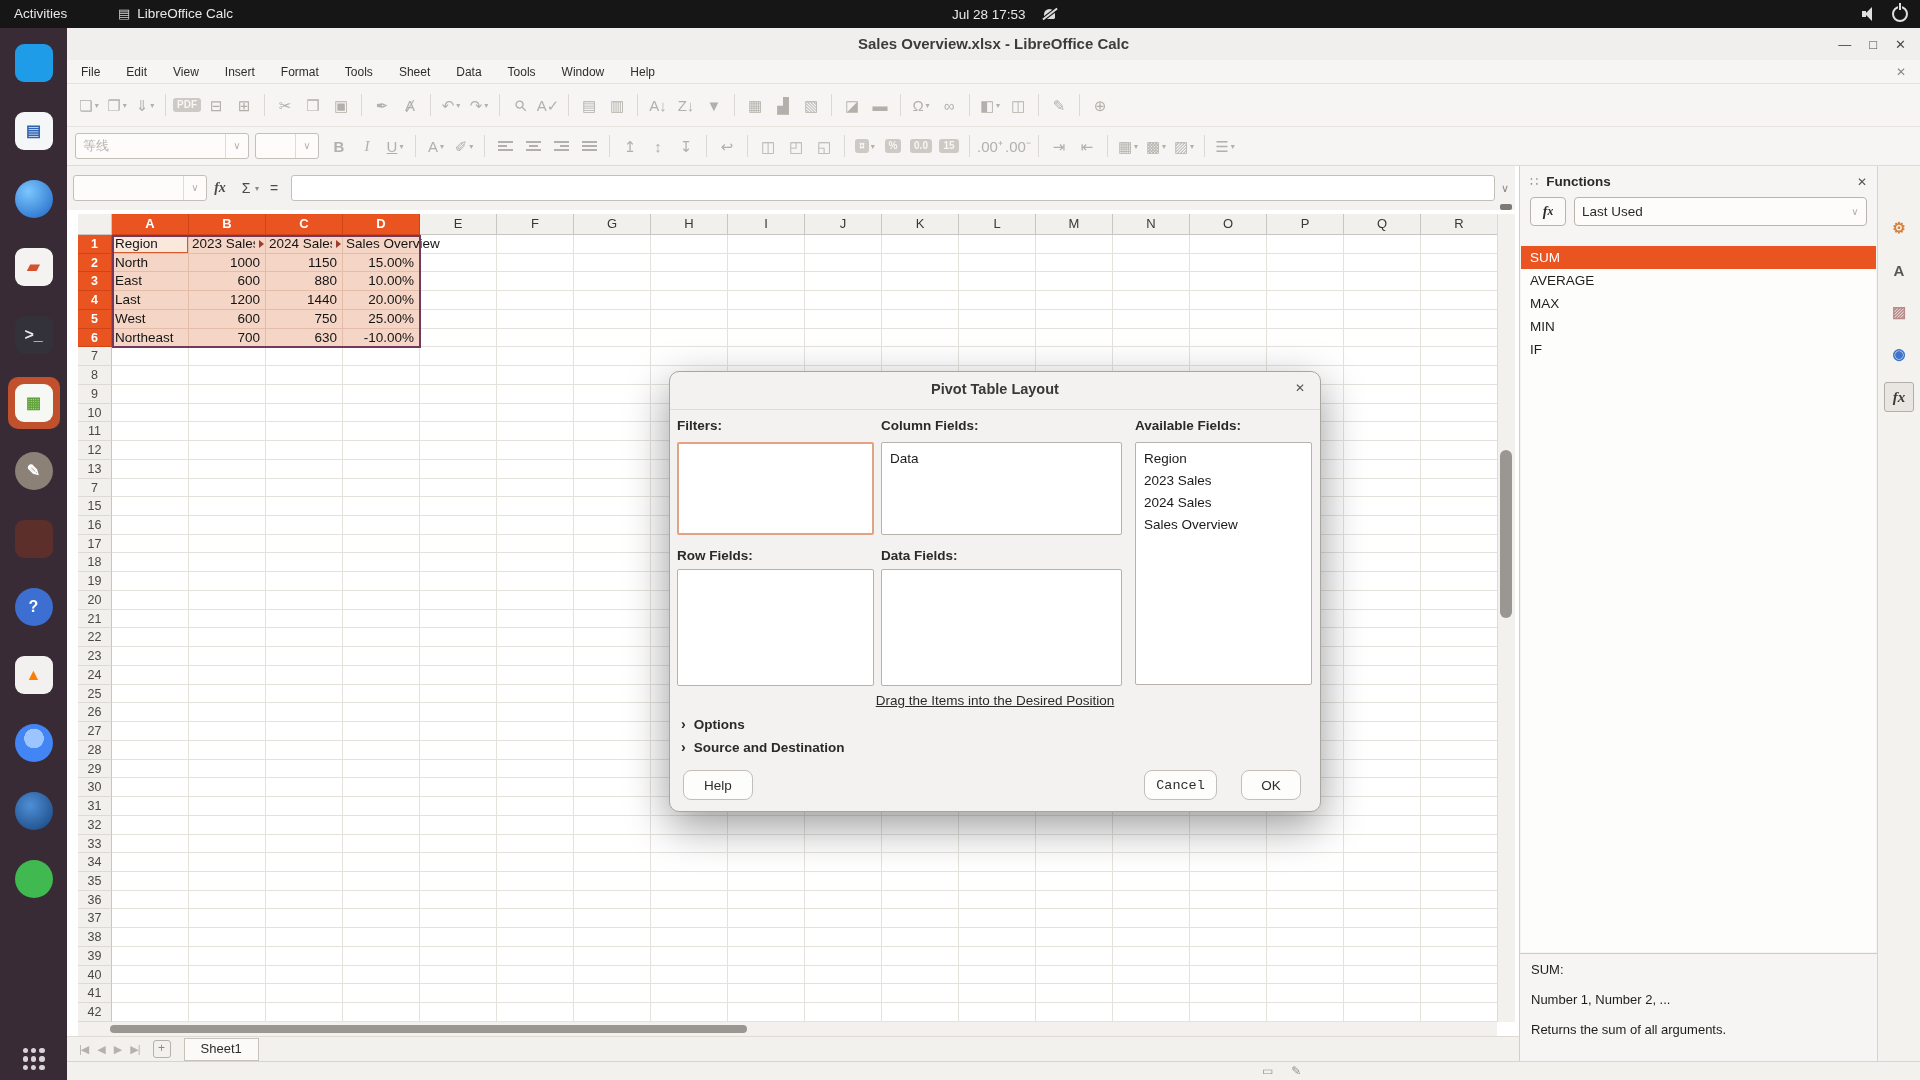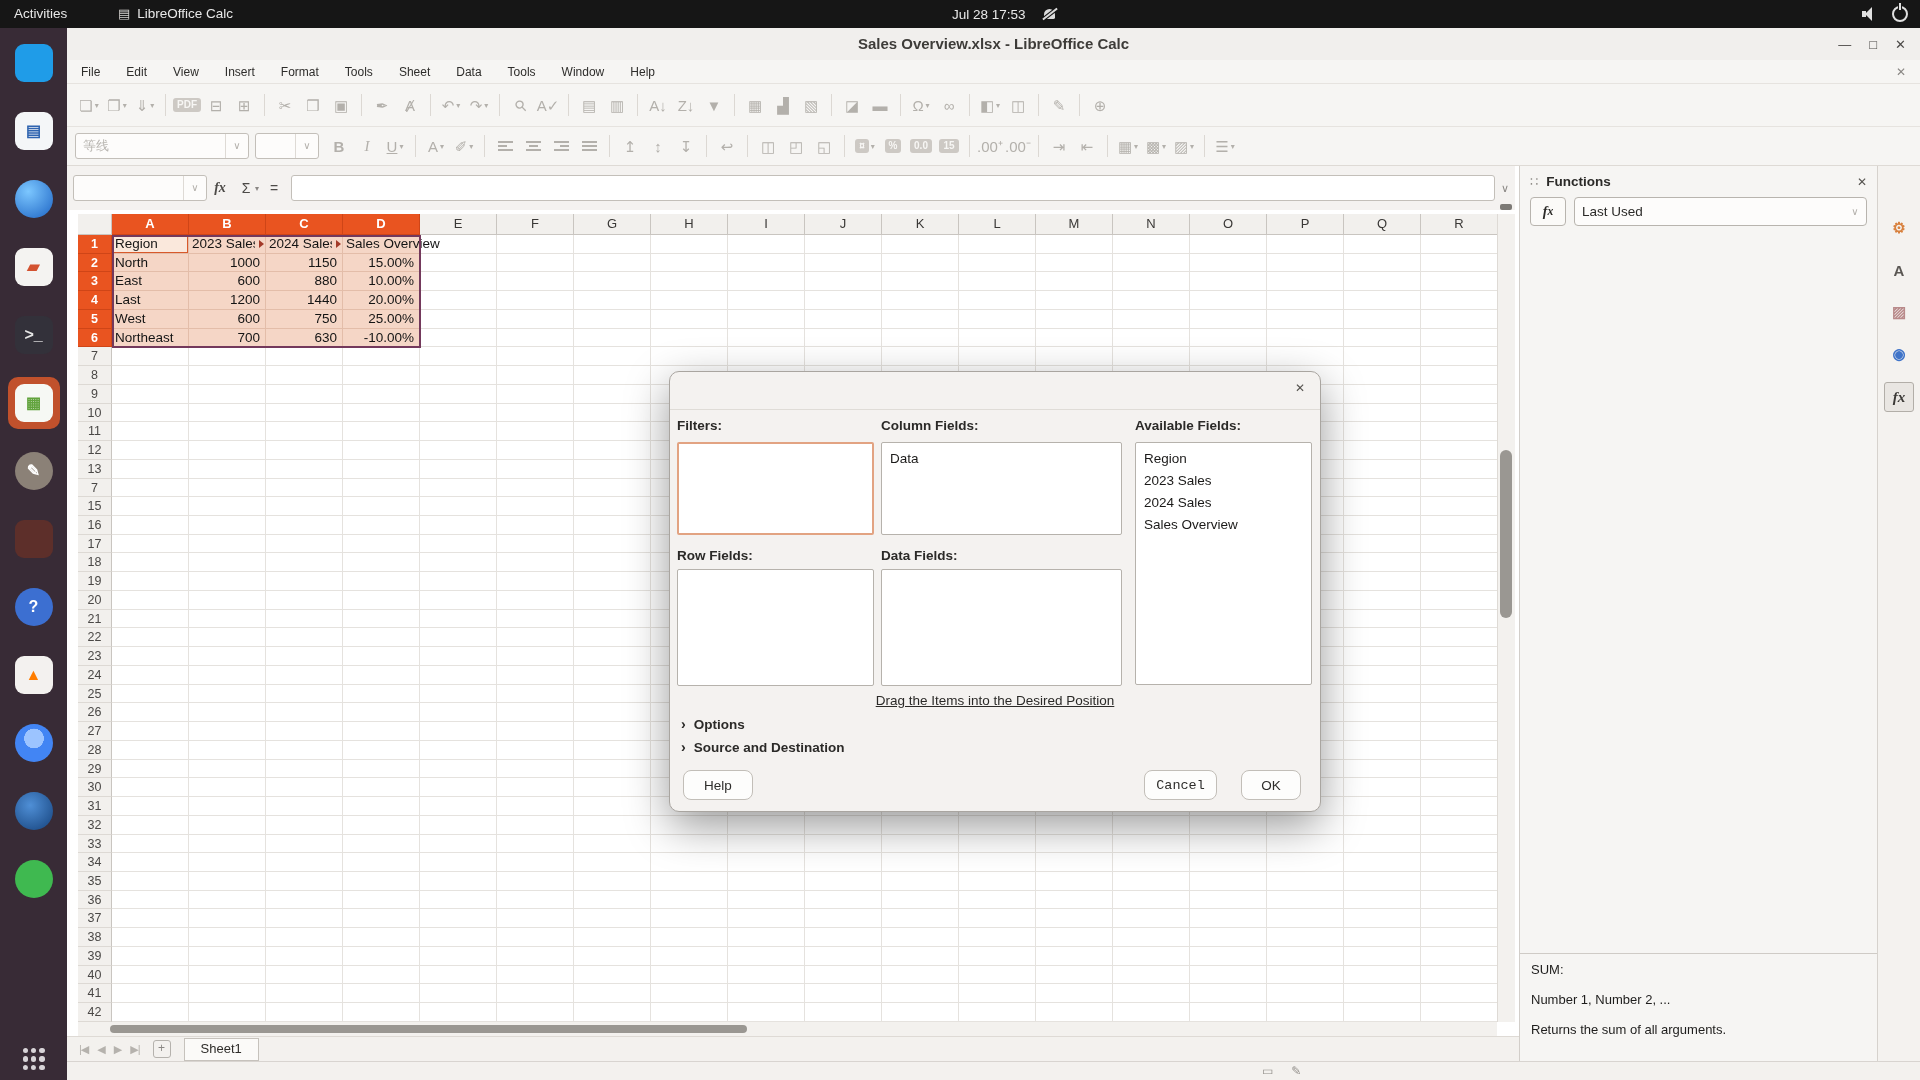--- a/index.html
+++ b/index.html
@@ -1416,20 +1416,27 @@
       <span class="fptitle">Functions</span>
       <span class="fpclose">✕</span>
     </div>
     <div class="fxrow">
       <span class="fxbox">f<sub>x</sub></span>
       <div class="fpcombo">
         <span class="cval">Last Used</span>
         <span class="cchev" style="border-left:none;">∨</span>
       </div>
     </div>
+    <div id="flist">
+        <div class="fitem fsel">SUM</div>
+        <div class="fitem">AVERAGE</div>
+        <div class="fitem">MAX</div>
+        <div class="fitem">MIN</div>
+        <div class="fitem">IF</div>
+      </div>
     <div id="fdetail">
       <div>SUM:</div>
       <div>Number 1, Number 2, ...</div>
       <div>Returns the sum of all arguments.</div>
     </div>
   </div>
 
   <div id="tabstrip">
       <div class="stab">
         <span style="color: rgb(216, 129, 62);">⚙</span>
@@ -1442,20 +1449,21 @@
       </div>
       <div class="stab">
         <span style="color: rgb(63, 116, 201);">◉</span>
       </div>
       <div class="stab stactive">
         <span class="fxg" style="color: rgb(59, 57, 54);">fx</span>
       </div>
     </div>
 
   <div id="dialog">
+    <span class="dtitle">Pivot Table Layout</span>
     <span class="dclose">✕</span>
     <div class="ddiv"></div>
 
     <span class="dlabel" style="left:7px;top:46px;">Filters:</span>
     <span class="dlabel" style="left:211px;top:46px;">Column Fields:</span>
     <span class="dlabel" style="left:465px;top:46px;">Available Fields:</span>
     <span class="dlabel" style="left:7px;top:176px;">Row Fields:</span>
     <span class="dlabel" style="left:211px;top:176px;text-align:right;">Data Fields:</span>
 
     <div class="dbox" id="filtersbox"></div>

